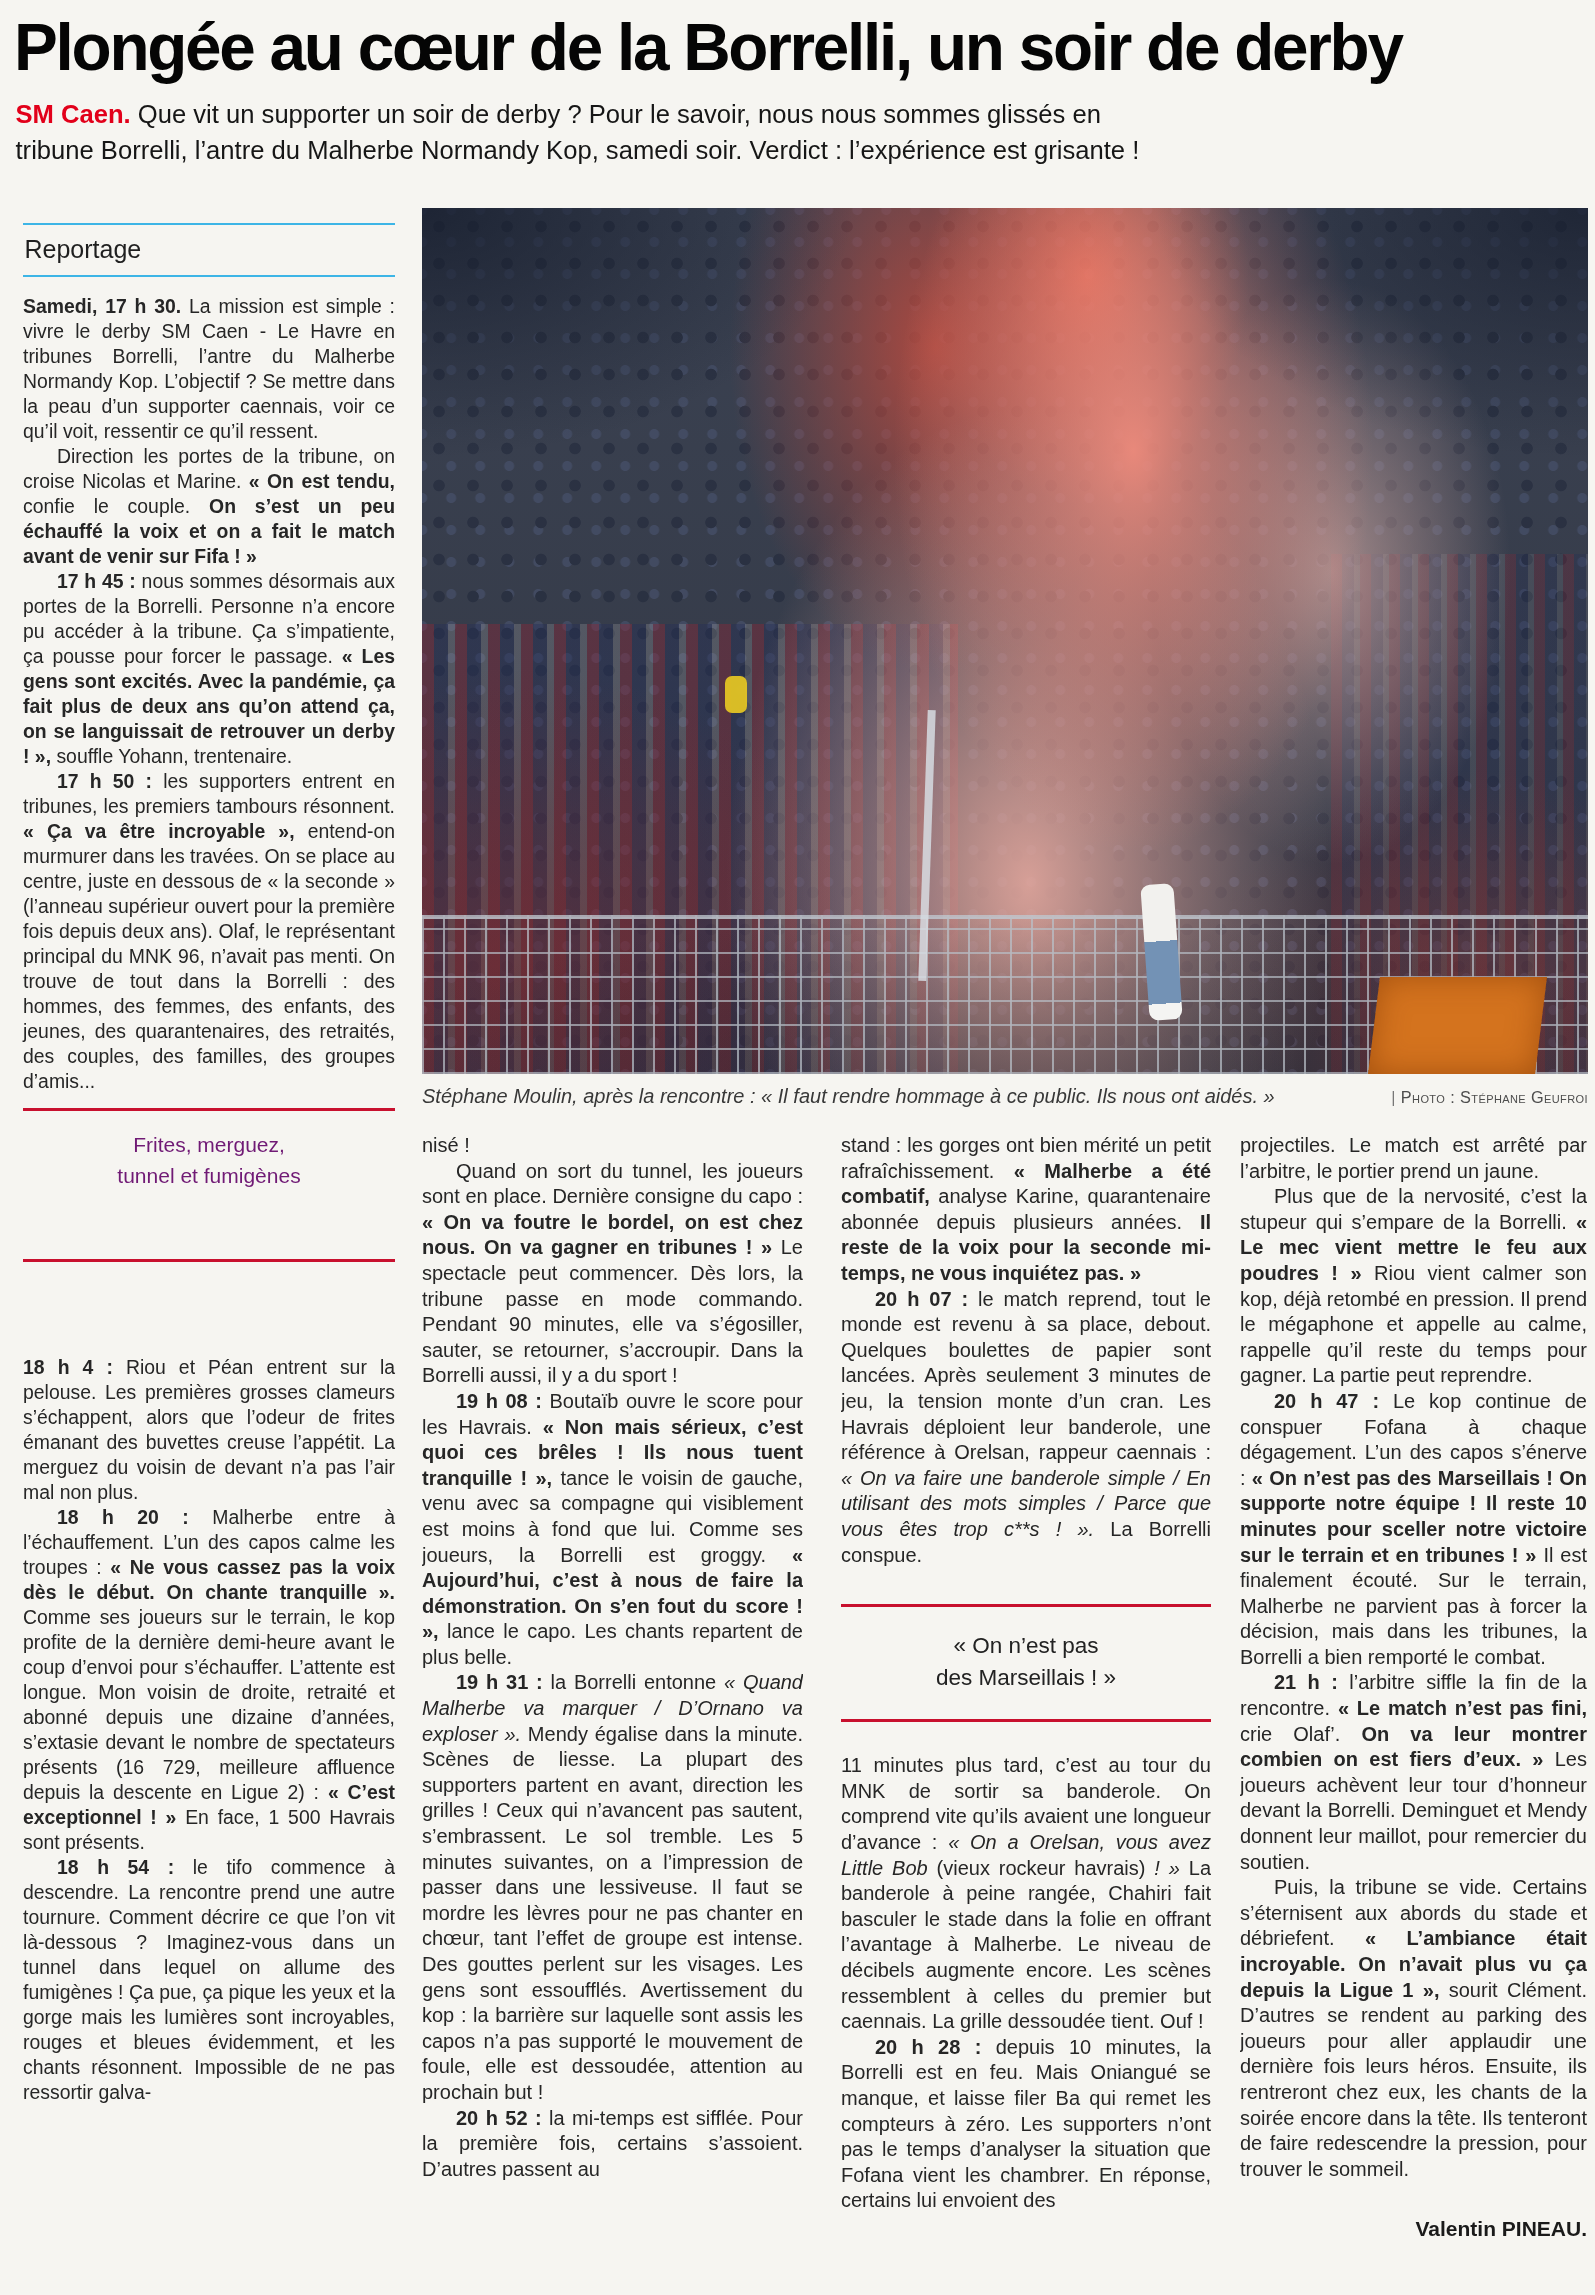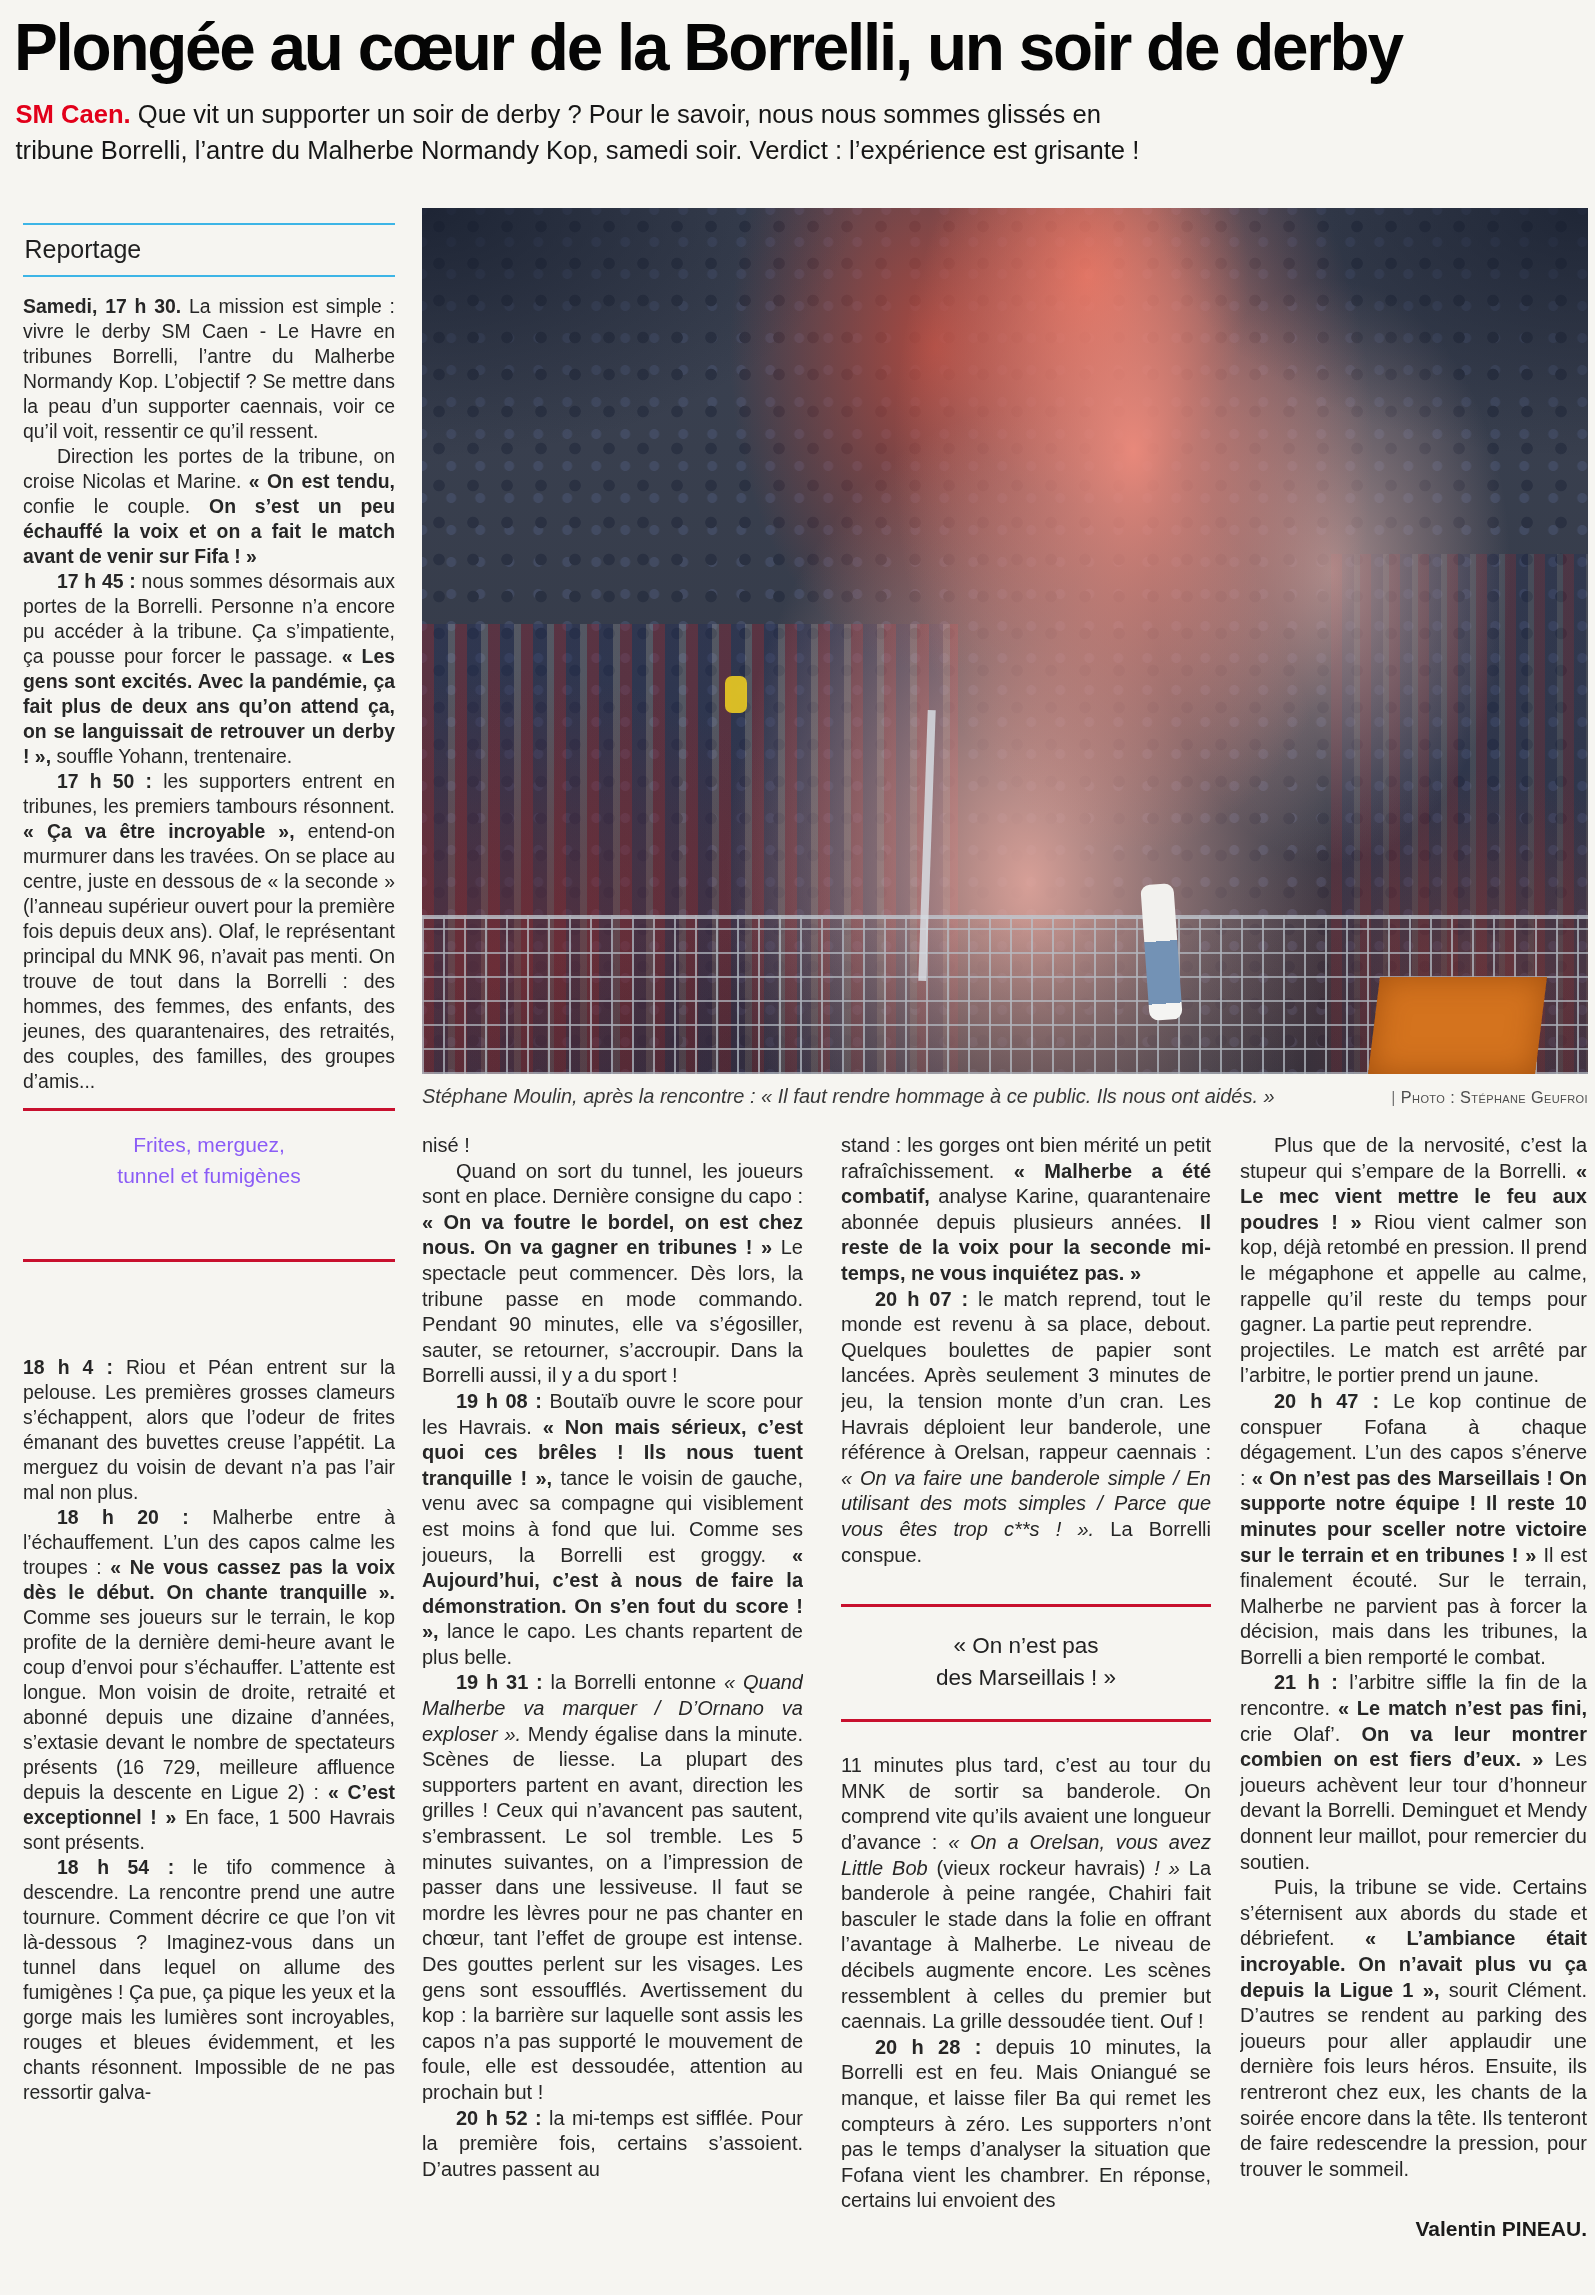--- a/index.html
+++ b/index.html
@@ -31,21 +31,21 @@
   .kicker{margin-top:12.4px;border-top:2.3px solid var(--blue);border-bottom:2.3px solid var(--blue);
     padding:9.3px 1.5px 11px;font-size:25px;color:#1f1f1f;}
   .col-body{margin-top:17px;font-size:19.4px;line-height:25px;text-align:justify;color:#262626;}
 
   
   .para{margin:0;}
   .para.indent{text-indent:34px;}
   .rule{height:3.1px;background:var(--red);}
   .subhead-block{margin:14px 0 93px;}
   .subhead-text{white-space:pre-line;text-align:center;font-size:21px;line-height:31px;
-    color:#8b5cf6;padding:18.6px 0 68px;}
+    color:#701a75;padding:18.6px 0 68px;}
   .pullquote-block{margin:36px 0 31px;}
   .pq-text{white-space:pre-line;text-align:center;font-size:22.5px;line-height:32px;
     color:#222;padding:23px 0 25px;}
   .signature{margin-top:34px;text-align:right;font-weight:700;font-size:21px;color:#1a1a1a;}
 
   
   .photo{position:absolute;left:422px;top:208px;width:1166px;height:866px;overflow:hidden;
     background:linear-gradient(#3b4252,#363c4a 55%,#2f3542);}
   .photo>div{position:absolute;}
   .crowd-texture{inset:0;opacity:.6;
@@ -162,22 +162,22 @@
       <div class="pullquote-block">
         <div class="rule"></div>
         <div class="pq-text">« On n’est pas
 des Marseillais ! »</div>
         <div class="rule"></div>
       </div>
       <p class="para"><span>11 minutes plus tard, c’est au tour du MNK de sortir sa banderole. On comprend vite qu’ils avaient une longueur d’avance : </span><span class="seg-i">« On a Orelsan, vous avez Little Bob</span><span> (vieux rockeur havrais)</span><span class="seg-i"> ! »</span><span> La banderole à peine rangée, Chahiri fait basculer le stade dans la folie en offrant l’avantage à Malherbe. Le niveau de décibels augmente encore. Les scènes ressemblent à celles du premier but caennais. La grille dessoudée tient. Ouf !</span></p>
       <p class="para indent"><span class="seg-b">20 h 28 :</span><span> depuis 10 minutes, la Borrelli est en feu. Mais Oniangué se manque, et laisse filer Ba qui remet les compteurs à zéro. Les supporters n’ont pas le temps d’analyser la situation que Fofana vient les chambrer. En réponse, certains lui envoient des</span></p>
     </div>
   <div class="col col4">
+      <p class="para"><span>projectiles. Le match est arrêté par l’arbitre, le portier prend un jaune.</span></p>
       <p class="para indent"><span>Plus que de la nervosité, c’est la stupeur qui s’empare de la Borrelli. </span><span class="seg-b">« Le mec vient mettre le feu aux poudres ! »</span><span> Riou vient calmer son kop, déjà retombé en pression. Il prend le mégaphone et appelle au calme, rappelle qu’il reste du temps pour gagner. La partie peut reprendre.</span></p>
-      <p class="para"><span>projectiles. Le match est arrêté par l’arbitre, le portier prend un jaune.</span></p>
       <p class="para indent"><span class="seg-b">20 h 47 :</span><span> Le kop continue de conspuer Fofana à chaque dégagement. L’un des capos s’énerve : </span><span class="seg-b">« On n’est pas des Marseillais ! On supporte notre équipe ! Il reste 10 minutes pour sceller notre victoire sur le terrain et en tribunes ! »</span><span> Il est finalement écouté. Sur le terrain, Malherbe ne parvient pas à forcer la décision, mais dans les tribunes, la Borrelli a bien remporté le combat.</span></p>
       <p class="para indent"><span class="seg-b">21 h :</span><span> l’arbitre siffle la fin de la rencontre. </span><span class="seg-b">« Le match n’est pas fini,</span><span> crie Olaf’. </span><span class="seg-b">On va leur montrer combien on est fiers d’eux. »</span><span> Les joueurs achèvent leur tour d’honneur devant la Borrelli. Deminguet et Mendy donnent leur maillot, pour remercier du soutien.</span></p>
       <p class="para indent"><span>Puis, la tribune se vide. Certains s’éternisent aux abords du stade et débriefent. </span><span class="seg-b">« L’ambiance était incroyable. On n’avait plus vu ça depuis la Ligue 1 »,</span><span> sourit Clément. D’autres se rendent au parking des joueurs pour aller applaudir une dernière fois leurs héros. Ensuite, ils rentreront chez eux, les chants de la soirée encore dans la tête. Ils tenteront de faire redescendre la pression, pour trouver le sommeil.</span></p>
       <div class="signature">Valentin PINEAU.</div>
     </div>
 
 </div>
 
 
 </body></html>

